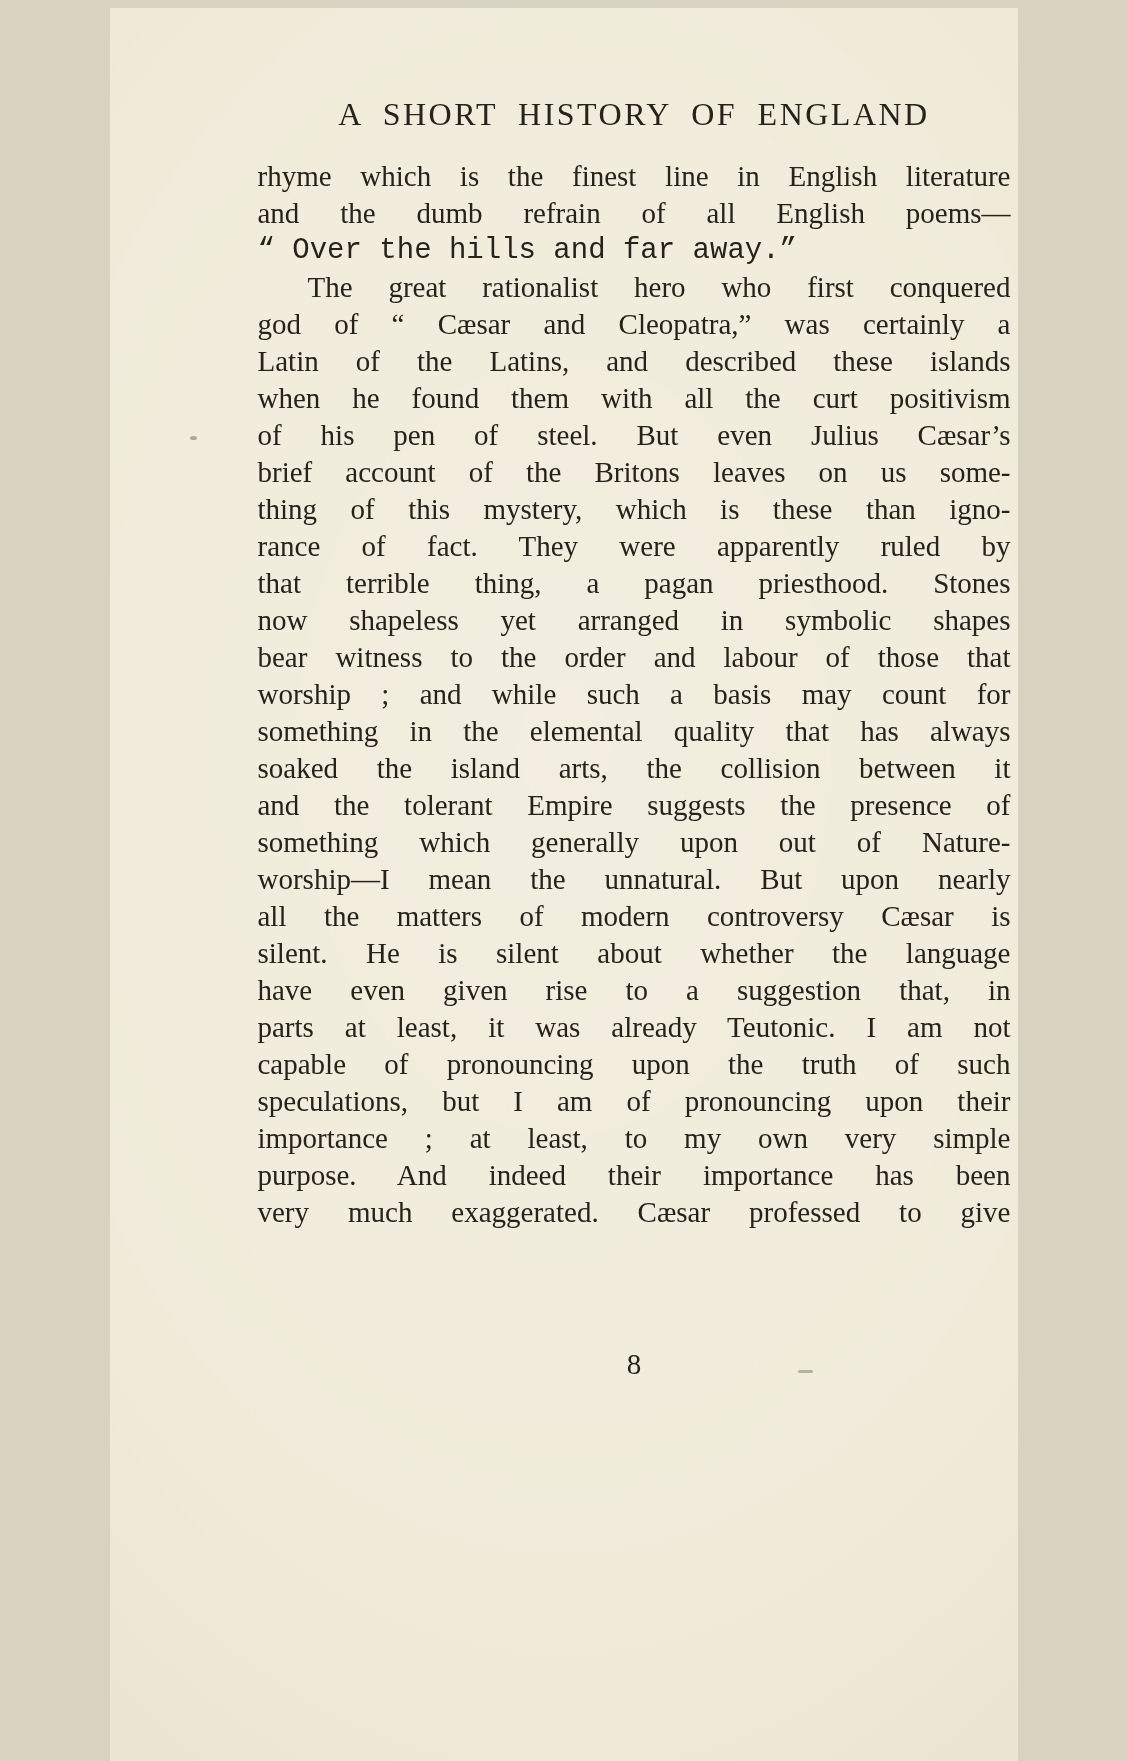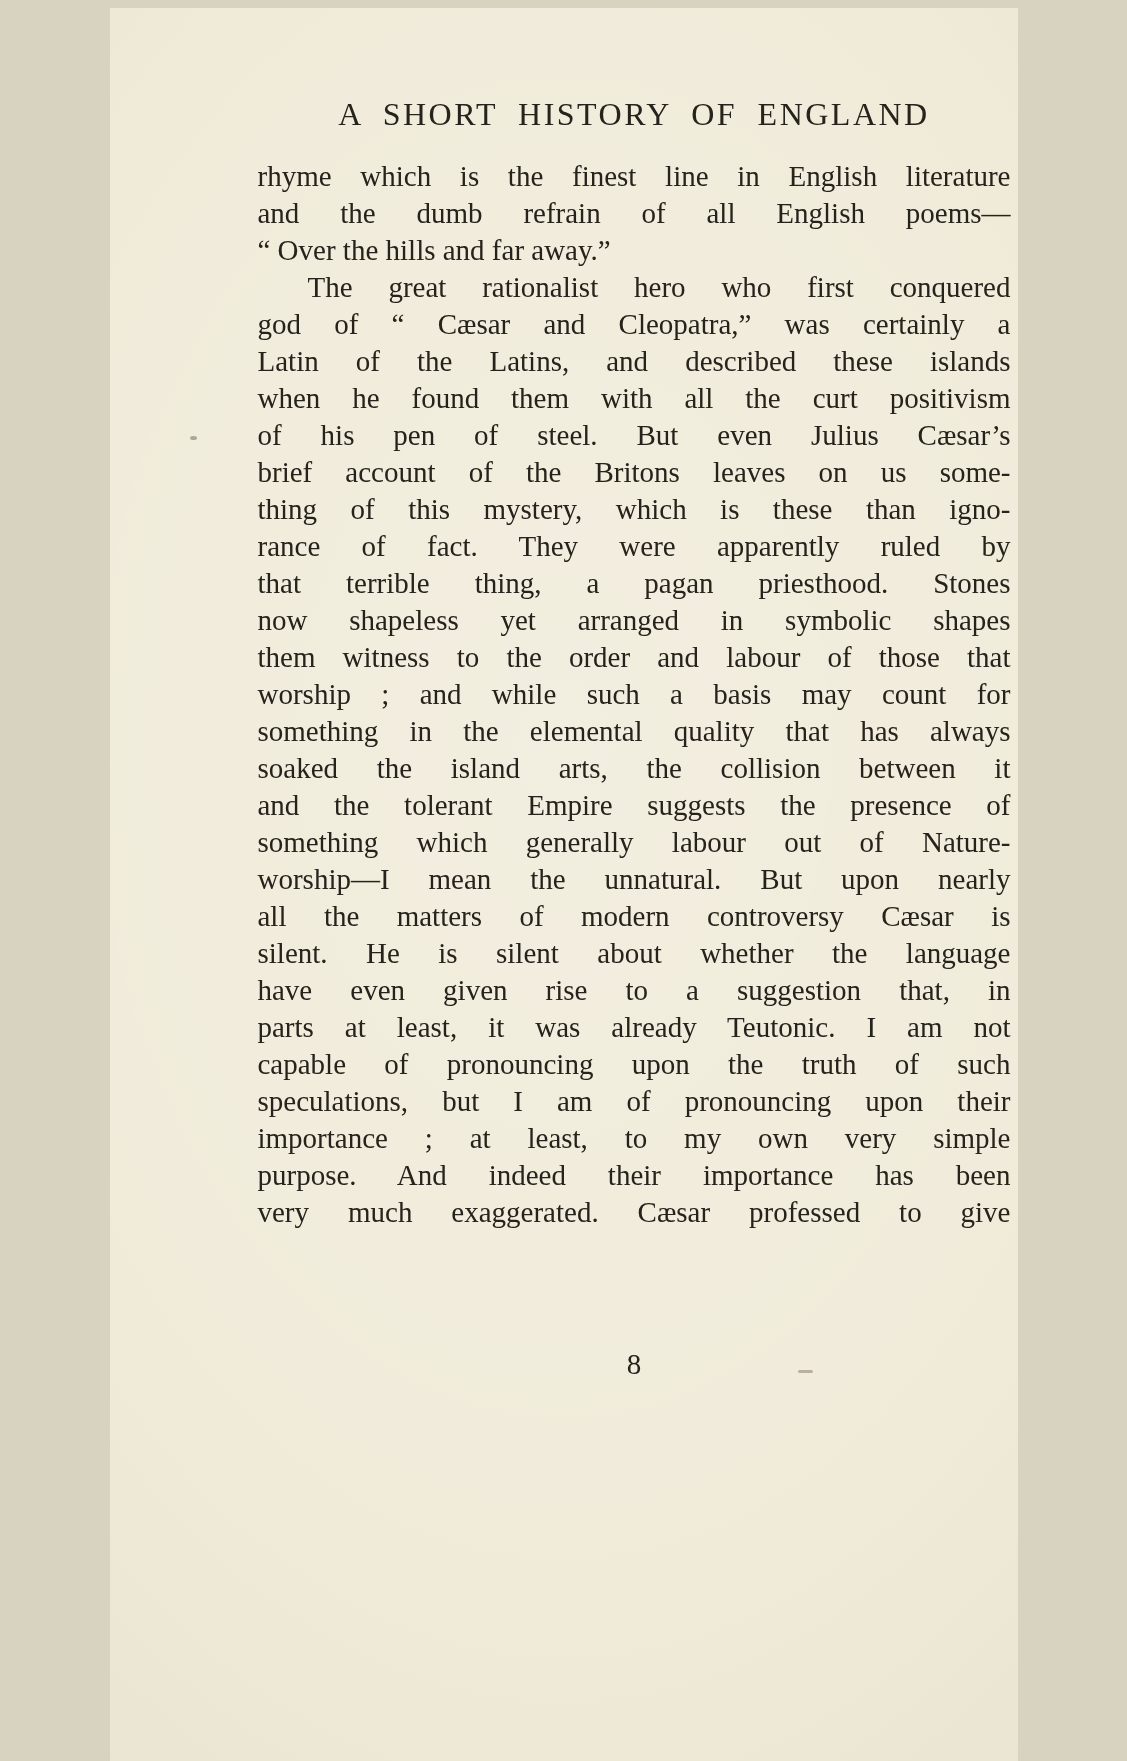--- a/index.html
+++ b/index.html
@@ -38,21 +38,21 @@
     top: 150px;
     width: 753px;
     font-size: 29px;
     line-height: 37px;
   }
   .paragraph { margin: 0; }
   .line {
     text-align: justify;
     text-align-last: justify;
   }
-  .line.last { text-align-last: left; }
+  .line.last { text-align-last: left; font-family: Liberation Mono, monospace; }
   .line.indent { text-indent: 50px; }
   .page-number {
     position: absolute;
     left: 148px;
     top: 1340px;
     width: 753px;
     text-align: center;
     font-size: 29px;
   }
   .mark { position: absolute; background: rgba(66,58,42,0.55); }
@@ -85,26 +85,26 @@
         <div class="line indent">The great rationalist hero who first conquered</div>
         <div class="line">god of “ Cæsar and Cleopatra,” was certainly a</div>
         <div class="line">Latin of the Latins, and described these islands</div>
         <div class="line">when he found them with all the curt positivism</div>
         <div class="line">of his pen of steel. But even Julius Cæsar’s</div>
         <div class="line">brief account of the Britons leaves on us some-</div>
         <div class="line">thing of this mystery, which is these than igno-</div>
         <div class="line">rance of fact. They were apparently ruled by</div>
         <div class="line">that terrible thing, a pagan priesthood. Stones</div>
         <div class="line">now shapeless yet arranged in symbolic shapes</div>
-        <div class="line">them witness to the order and labour of those that</div>
+        <div class="line">bear witness to the order and labour of those that</div>
         <div class="line">worship ; and while such a basis may count for</div>
         <div class="line">something in the elemental quality that has always</div>
         <div class="line">soaked the island arts, the collision between it</div>
         <div class="line">and the tolerant Empire suggests the presence of</div>
-        <div class="line">something which generally labour out of Nature-</div>
+        <div class="line">something which generally upon out of Nature-</div>
         <div class="line">worship—I mean the unnatural. But upon nearly</div>
         <div class="line">all the matters of modern controversy Cæsar is</div>
         <div class="line">silent. He is silent about whether the language</div>
         <div class="line">have even given rise to a suggestion that, in</div>
         <div class="line">parts at least, it was already Teutonic. I am not</div>
         <div class="line">capable of pronouncing upon the truth of such</div>
         <div class="line">speculations, but I am of pronouncing upon their</div>
         <div class="line">importance ; at least, to my own very simple</div>
         <div class="line">purpose. And indeed their importance has been</div>
         <div class="line">very much exaggerated. Cæsar professed to give</div>

